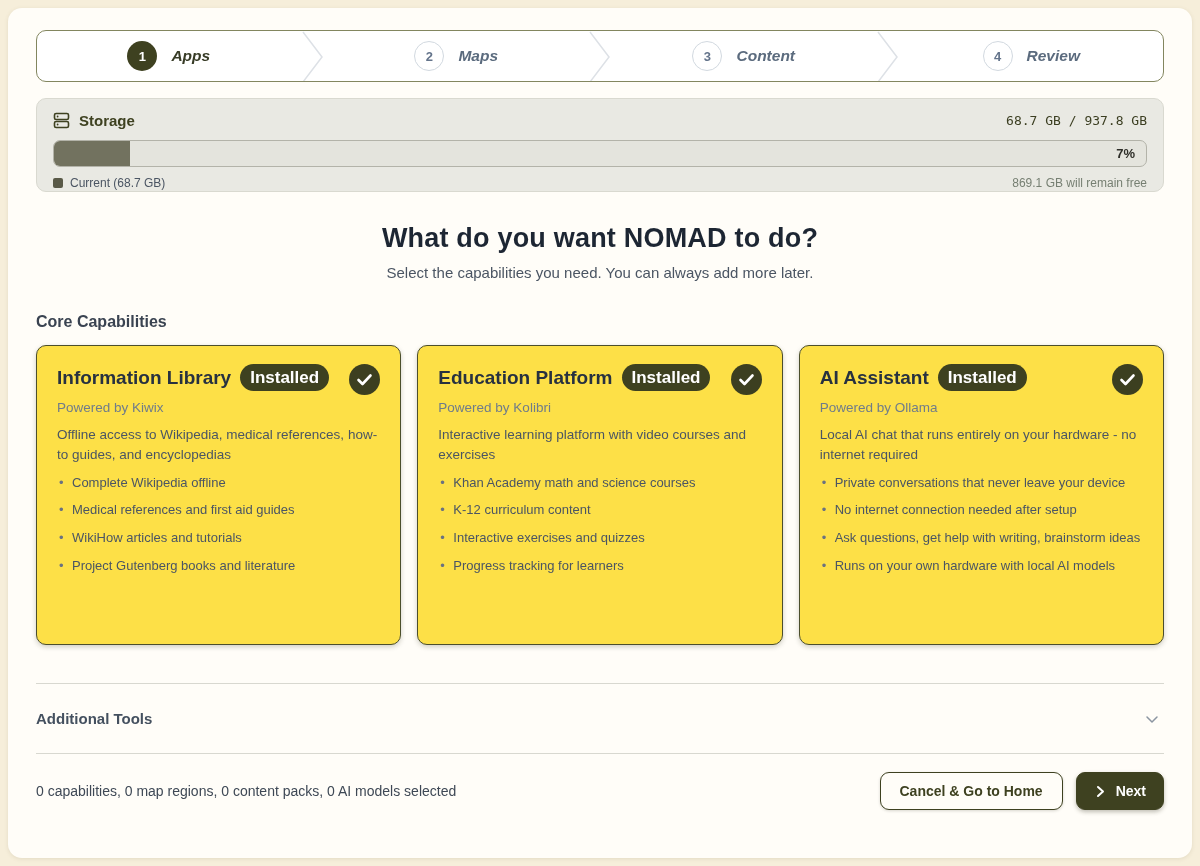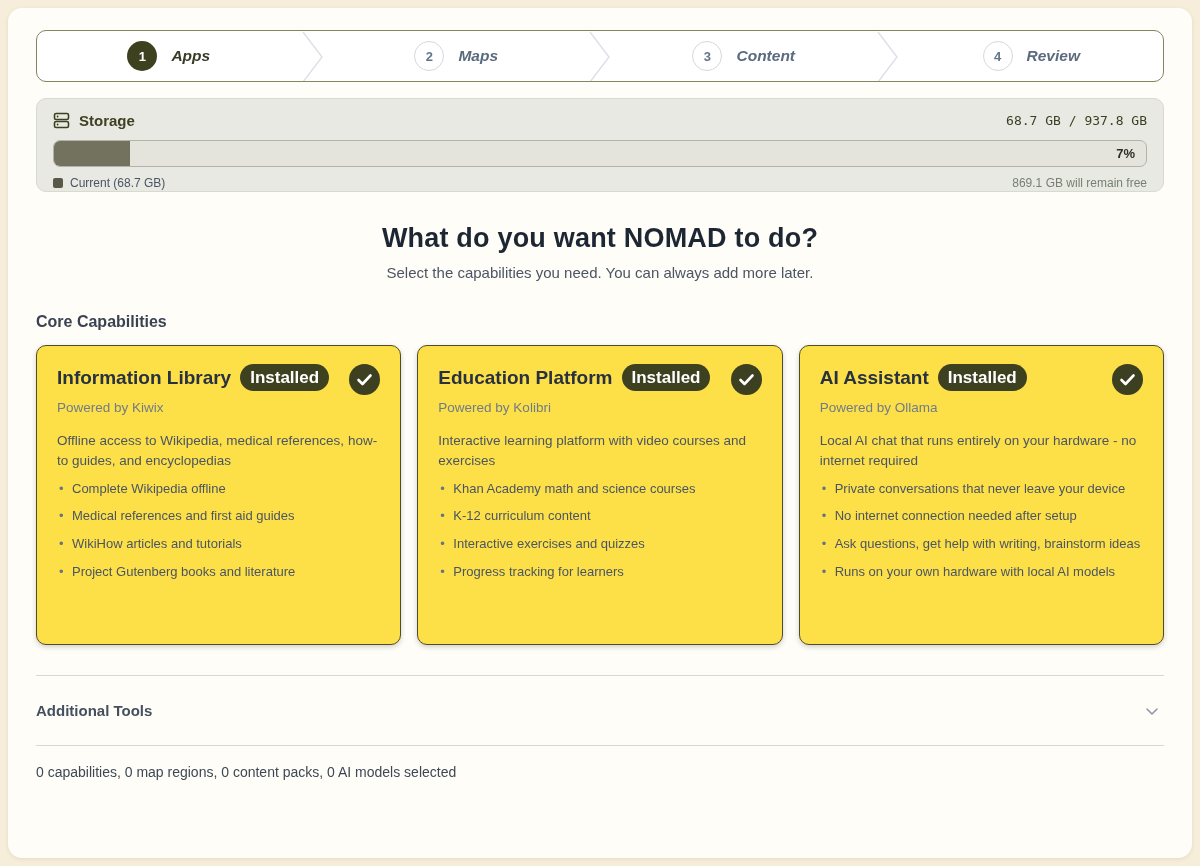--- a/index.html
+++ b/index.html
@@ -98,35 +98,35 @@
   .card-title-wrap { display: flex; align-items: center; gap: 9px; flex-wrap: wrap; }
   .card-title { font-size: 19px; font-weight: 700; color: #273140; }
   .badge {
     background: #3e4120; color: #ffffff;
     font-size: 17px; font-weight: 700;
     padding: 3.5px 10px; border-radius: 999px;
     white-space: nowrap;
   }
   .check-circle { flex: none; width: 31px; height: 31px; }
   .card-powered { margin-top: 5px; font-size: 13.5px; color: #707c89; }
-  .card-desc { margin-top: 16px; font-size: 13.5px; line-height: 1.5; color: #4b5563; }
+  .card-desc { margin-top: 10px; font-size: 13.5px; line-height: 1.5; color: #4b5563; }
   .card-features { margin-top: 8px; list-style: none; }
   .card-features li {
     position: relative;
     padding-left: 15px;
     margin-bottom: 9px;
     font-size: 13px;
     line-height: 1.45;
     color: #4b5563;
   }
   .card-features li::before { content: "•"; position: absolute; left: 2px; color: #6b7280; }
 
   
   .additional {
-    margin-top: 30px;
+    margin-top: 38px;
     border-top: 1px solid #d8d8d0;
     border-bottom: 1px solid #d8d8d0;
     padding: 26px 4px 26px 0;
     display: flex;
     align-items: center;
     justify-content: space-between;
     cursor: pointer;
   }
   .additional-label { font-size: 15px; font-weight: 600; color: #44505f; }
 
@@ -302,15 +302,26 @@
     <span class="additional-label">Additional Tools</span>
     <span style="display:flex;">
       <svg width="16" height="16" viewBox="0 0 16 16">
           <path d="M3 6 l5 5 l5 -5" fill="none" stroke="#8b95a1" stroke-width="1.5" stroke-linecap="round" stroke-linejoin="round"></path>
         </svg>
     </span>
   </div>
 
   <div class="footer">
     <span class="footer-summary">0 capabilities, 0 map regions, 0 content packs, 0 AI models selected</span>
+    <div class="footer-actions">
+      <button class="btn btn-cancel">Cancel &amp; Go to Home</button>
+      <button class="btn btn-next">
+        <span style="display:flex;">
+          <svg width="13" height="13" viewBox="0 0 13 13">
+              <path d="M4 2 l5 4.5 l-5 4.5" fill="none" stroke="#ffffff" stroke-width="2" stroke-linecap="round" stroke-linejoin="round"></path>
+            </svg>
+        </span>
+        <span>Next</span>
+      </button>
+    </div>
   </div>
 
 </div>
 
 </body></html>

